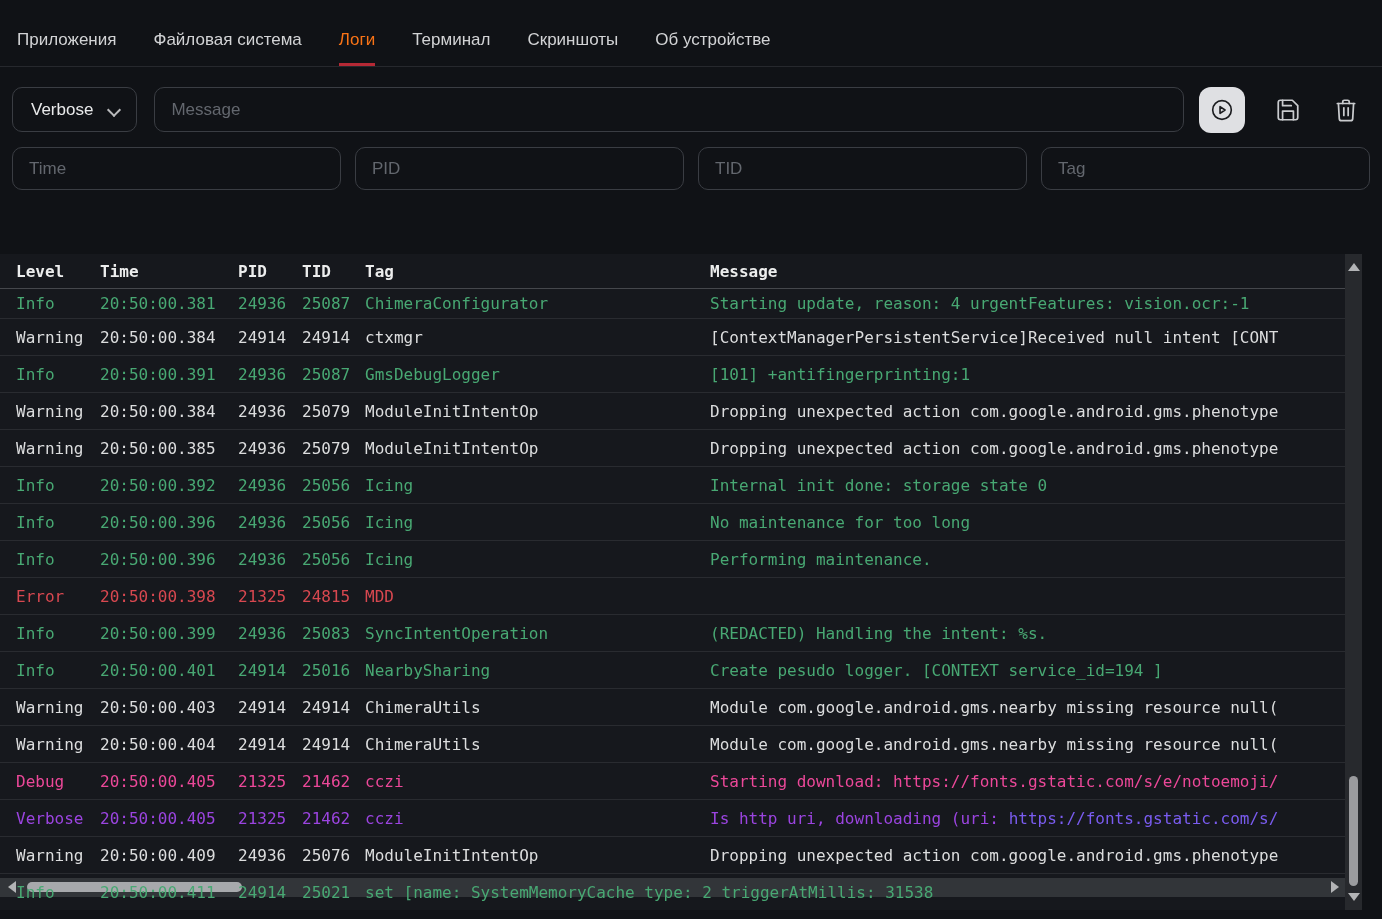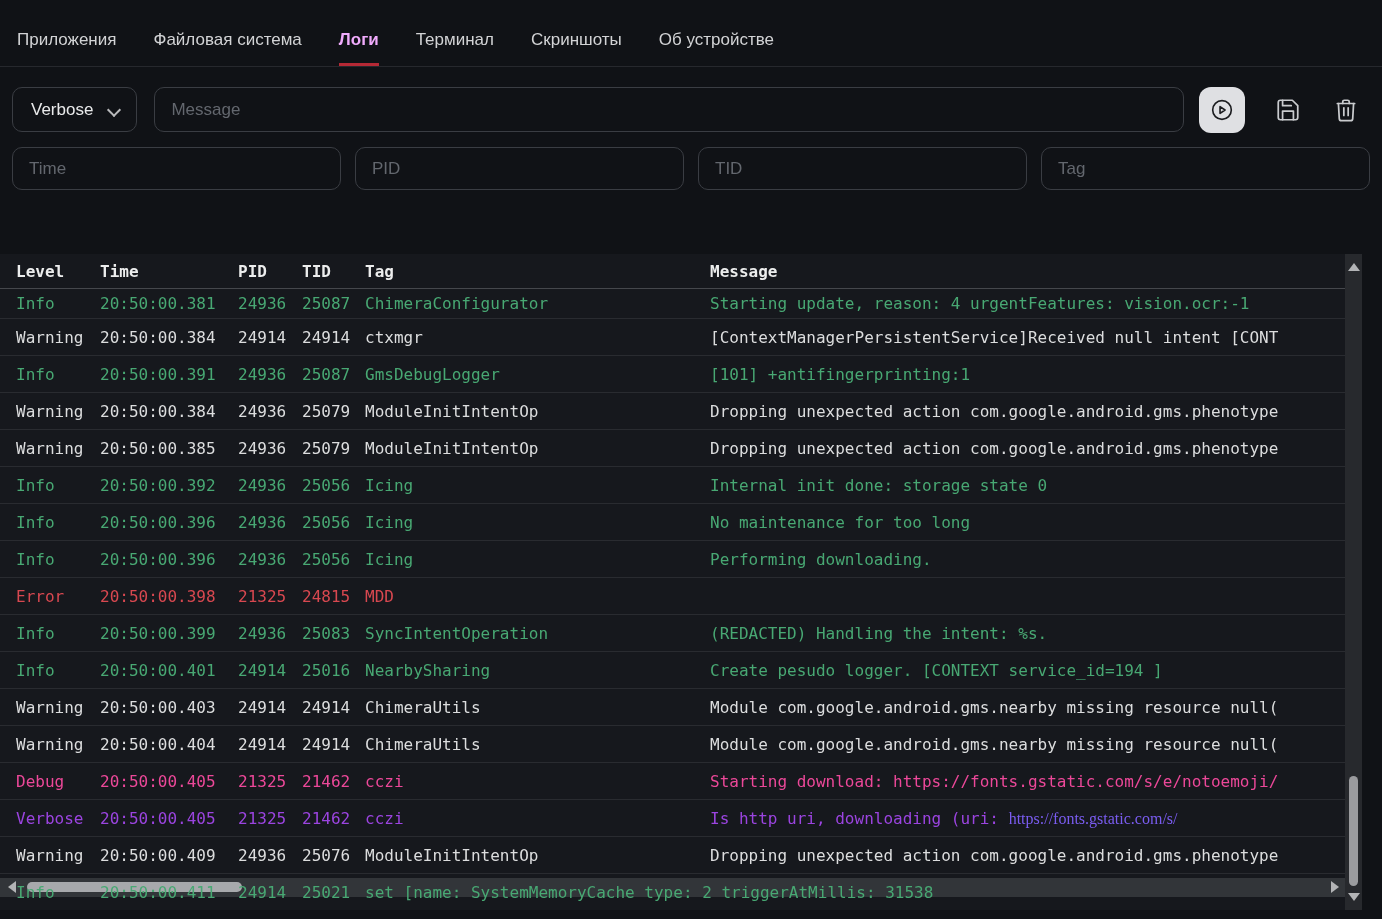--- a/index.html
+++ b/index.html
@@ -16,21 +16,21 @@
     display:flex; gap:37px;
     padding:30px 17px 0 17px;
     border-bottom:1px solid #26282d;
   }
   .tab {
     font-size:17px; color:#d2d3d5;
     padding-bottom:13px; cursor:pointer;
     border-bottom:3px solid transparent;
     white-space:nowrap;
   }
-  .tab.active { color:#f0abfc; border-bottom-color:#b52935;font-weight:bold; }
+  .tab.active { color:#f97316; border-bottom-color:#b52935; }
 
   
   .toolbar {
     display:flex; align-items:center;
     margin:20px 12px 0 12px; height:45px;
   }
   .select {
     display:flex; align-items:center; gap:16px;
     height:45px; padding:0 16px 0 18px;
     border:1px solid #3a3d43; border-radius:10px;
@@ -267,21 +267,21 @@
         <span class="c-tid">25056</span>
         <span class="c-tag">Icing</span>
         <span class="c-message">No maintenance for too long</span>
       </div>
       <div class="lrow" style="color: rgb(72, 168, 115);">
         <span class="c-level">Info</span>
         <span class="c-time">20:50:00.396</span>
         <span class="c-pid">24936</span>
         <span class="c-tid">25056</span>
         <span class="c-tag">Icing</span>
-        <span class="c-message">Performing downloading.</span>
+        <span class="c-message">Performing maintenance.</span>
       </div>
       <div class="lrow" style="color: rgb(216, 72, 80);">
         <span class="c-level">Error</span>
         <span class="c-time">20:50:00.398</span>
         <span class="c-pid">21325</span>
         <span class="c-tid">24815</span>
         <span class="c-tag">MDD</span>
       </div>
       <div class="lrow" style="color: rgb(72, 168, 115);">
         <span class="c-level">Info</span>
@@ -322,21 +322,21 @@
         <span class="c-tid">21462</span>
         <span class="c-tag">cczi</span>
         <span class="c-message">Starting download: https://fonts.gstatic.com/s/e/notoemoji/</span>
       </div>
       <div class="lrow" style="color: rgb(155, 68, 224);">
         <span class="c-level">Verbose</span>
         <span class="c-time">20:50:00.405</span>
         <span class="c-pid">21325</span>
         <span class="c-tid">21462</span>
         <span class="c-tag">cczi</span>
-        <span class="c-message"><span style="color: rgb(155, 68, 224);">Is http uri, downloading (uri: </span><span style="color: rgb(122, 92, 240); font-family: Liberation Serif, serif;">https://fonts.gstatic.com/s/</span></span>
+        <span class="c-message"><span style="color: rgb(155, 68, 224);">Is http uri, downloading (uri: </span><span style="color: rgb(122, 92, 240);">https://fonts.gstatic.com/s/</span></span>
       </div>
       <div class="lrow" style="color: rgb(220, 221, 222);">
         <span class="c-level">Warning</span>
         <span class="c-time">20:50:00.409</span>
         <span class="c-pid">24936</span>
         <span class="c-tid">25076</span>
         <span class="c-tag">ModuleInitIntentOp</span>
         <span class="c-message">Dropping unexpected action com.google.android.gms.phenotype</span>
       </div>
       <div class="lrow" style="color: rgb(72, 168, 115);">

